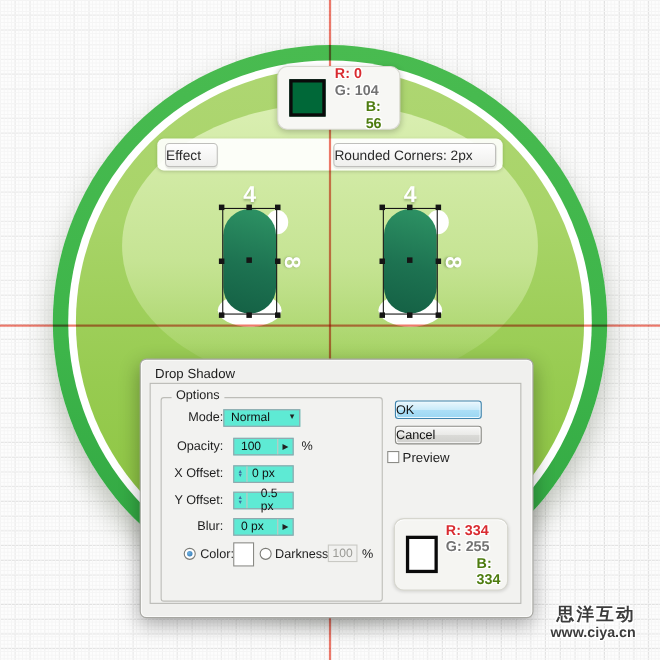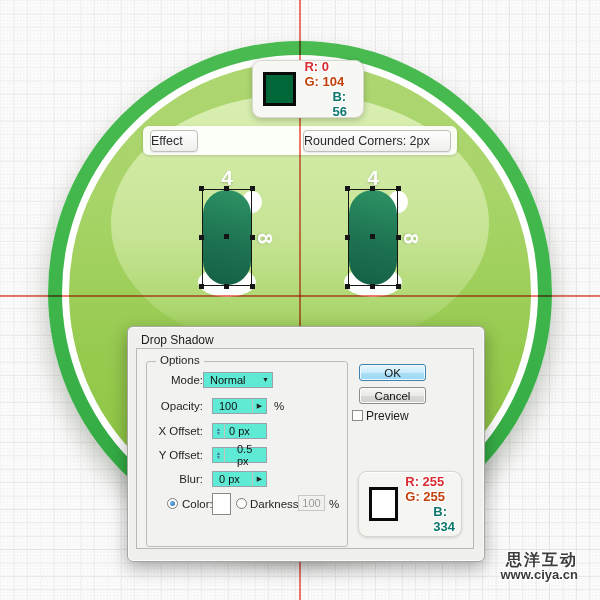--- a/index.html
+++ b/index.html
@@ -26,21 +26,21 @@
   
   .guide-v{position:absolute;left:299px;top:0;width:2px;height:600px;background:#ef7a6c;mix-blend-mode:multiply;z-index:4;}
   .guide-h{position:absolute;left:0;top:295px;width:600px;height:2px;background:#ef7a6c;mix-blend-mode:multiply;z-index:4;}
   
   .tip{position:absolute;left:252px;top:60px;width:100px;height:56px;background:#f7f7f4;
     border:1px solid #d9d9d1;border-radius:9px;box-shadow:0 2px 6px rgba(0,0,0,.22);
     display:flex;align-items:center;gap:8px;padding:0 0 0 10px;z-index:6;}
   .tip .swatch{width:28px;height:28px;background:#006838;border:3px solid #0a0a0a;}
   .rgb{display:flex;flex-direction:column;line-height:15px;font-weight:bold;font-size:13px;
     text-shadow:-1px -1px 0 #fff,1px -1px 0 #fff,-1px 1px 0 #fff,1px 1px 0 #fff;}
-  .rgb .r{color:#d92b30;} .rgb .g{color:#c2410c;} .rgb .b{color:#0f766e;padding-left:28px;}
+  .rgb .r{color:#d92b30;} .rgb .g{color:#737373;} .rgb .b{color:#4d7c0f;padding-left:28px;}
   
   .strip{position:absolute;left:143px;top:126px;width:314px;height:29px;background:rgba(255,255,255,.92);
     border-radius:6px;box-shadow:0 1px 3px rgba(0,0,0,.15);z-index:3;}
   .mbtn{position:absolute;top:130px;height:22px;border:1px solid #bfbfbc;border-radius:4px;
     background:linear-gradient(180deg,#fefefe,#efefed);box-shadow:0 1px 1px rgba(0,0,0,.08);
     font-size:12.5px;color:#2b2b2b;display:flex;align-items:center;z-index:5;box-sizing:border-box;}
   .mbtn .sub{font-size:8px;margin-left:14px;color:#222;}
   #btn-effect{left:150px;width:48px;}
   #btn-stylize{left:205px;width:92px;}
   #btn-rounded{left:303px;width:148px;}
@@ -82,22 +82,22 @@
   .spin{position:absolute;left:0;top:0;width:11px;height:14px;border-right:1px solid #c6c6c1;
     display:flex;flex-direction:column;align-items:center;justify-content:center;line-height:4px;}
   .spin span{font-size:5px;color:#3f6e9e;}
   .unit{position:absolute;font-size:11.5px;color:#1e1e1e;}
   .radio{position:absolute;width:11px;height:11px;border:1px solid #7b7b76;border-radius:50%;background:#fff;box-sizing:border-box;}
   .radio.on::after{content:"";position:absolute;left:2px;top:2px;width:5px;height:5px;border-radius:50%;
     background:radial-gradient(circle at 35% 35%,#6fb1e0,#2a70ad);}
   .cswatch{position:absolute;left:84px;top:166px;width:19px;height:22px;background:#fff;border:1px solid #8a8a85;box-sizing:border-box;}
   .dfield{position:absolute;left:170px;top:168px;width:27px;height:16px;background:#f1f1ef;border:1px solid #c9c9c4;
     box-sizing:border-box;font-size:11px;color:#9a9a95;display:flex;align-items:center;justify-content:center;}
-  .wbtn{position:absolute;left:231px;width:67px;height:17px;border-radius:3px;font-size:11.5px;color:#111;
-    display:flex;align-items:center;justify-content:center;box-sizing:border-box;}
+  .wbtn{position:absolute;left:231px;width:79px;height:17px;border-radius:3px;font-size:11.5px;color:#111;
+    display:flex;align-items:center;justify-content:flex-start;box-sizing:border-box;}
   #btn-ok{top:37px;border:1px solid #3f84ad;
     background:linear-gradient(180deg,#eaf7fd,#c9ebfa 50%,#acdff7 51%,#9bd7f3);box-shadow:inset 0 0 0 1px #edf9ff;}
   #btn-cancel{top:60px;border:1px solid #8d8d88;
     background:linear-gradient(180deg,#f7f7f6,#e9e9e7 50%,#dadad7 51%,#d0d0cd);box-shadow:inset 0 0 0 1px #fcfcfb;}
   .chk{position:absolute;left:224px;top:83px;width:11px;height:11px;background:#fff;border:1px solid #8c8c87;box-sizing:border-box;}
   .chk-label{position:absolute;left:238px;top:82px;font-size:12px;color:#1e1e1e;}
   .rgb-panel{position:absolute;left:230px;top:144px;width:104px;height:66px;background:#f5f5f2;
     border:1px solid #d6d6ce;border-radius:9px;box-shadow:inset 0 1px 0 #fff,0 1px 3px rgba(0,0,0,.12);
     display:flex;align-items:center;gap:7px;padding-left:10px;box-sizing:border-box;}
   .rgb-panel .swatch{width:28px;height:28px;background:#fff;border:3px solid #0a0a0a;}
@@ -232,21 +232,21 @@
     </div>
     <div class="wbtn" id="btn-cancel">
       <span>Cancel</span>
     </div>
     <div class="chk"></div>
     <div class="chk-label">Preview</div>
 
     <div class="rgb-panel">
       <div class="swatch"></div>
       <div class="rgb">
-        <span class="r">R: 255</span>
+        <span class="r">R: 334</span>
         <span class="g">G: 255</span>
         <span class="b">B: 334</span>
       </div>
     </div>
   </div>
 
   <div class="wm">
     <div class="l1">思洋互动</div>
     <div class="l2">www.ciya.cn</div>
   </div>

